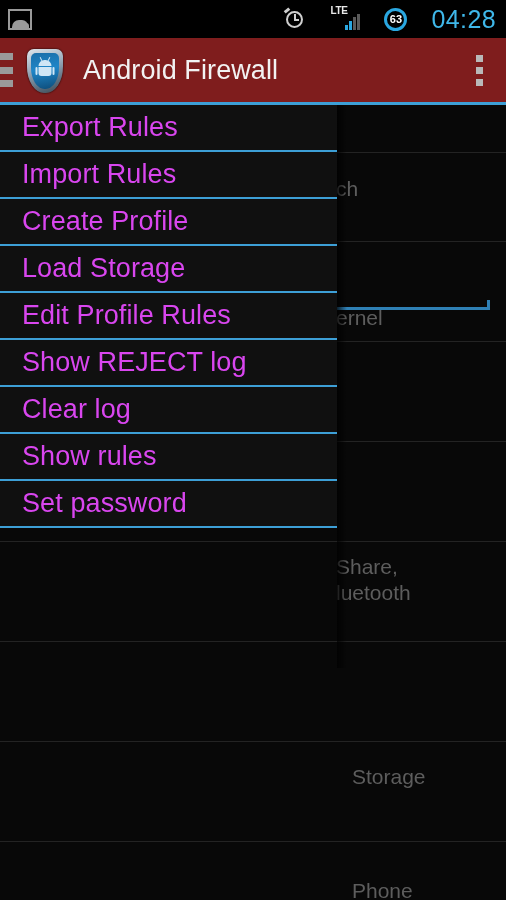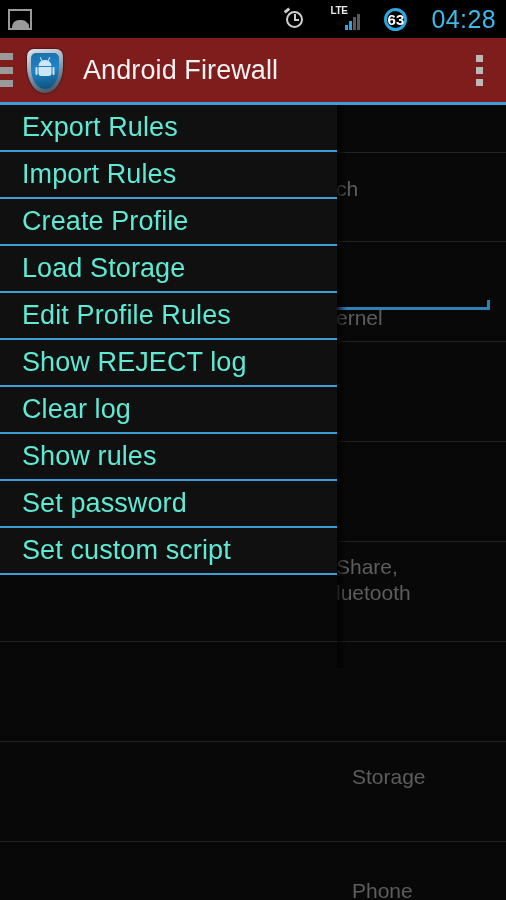--- a/index.html
+++ b/index.html
@@ -71,21 +71,21 @@
   }
   .sig-bars{
     position:absolute; right:0; bottom:1px;
     display:flex; align-items:flex-end; gap:1px; height:16px;
   }
   .sig-bars i{ display:block; width:3px; background:#5a5a5a; }
   .sig-bars i.on{ background:#2aa7e0; }
   .battery-icon{
     width:23px; height:23px; border-radius:50%;
     border:3px solid #2aa7e0;
-    color:#ffffff; font-size:15px; font-weight:bold;
+    color:#ffffff; font-size:11px; font-weight:bold;
     display:flex; align-items:center; justify-content:center;
     background:#000;
   }
   .clock-text{
     color:#3fb8ea; font-size:25px; line-height:25px;
     letter-spacing:.4px;
   }
 
   
   #actionbar{
@@ -186,21 +186,21 @@
   }
   .menu-item{
     position:relative;
     height:47px;
     display:flex; align-items:center;
     padding-left:22px;
     border-bottom:2px solid #3d9fd6;
     background:#101010;
   }
   .menu-item .label{
-    color:#5eead4;
+    color:#d946ef;
     font-size:27px;
     line-height:27px;
     letter-spacing:.1px;
     white-space:nowrap;
   }
   
   #top-rule{
     position:absolute; left:0; top:102px;
     width:506px; height:3px; background:#3d9fd6; z-index:40;
   }
@@ -309,20 +309,17 @@
     </div>
     <div class="menu-item">
       <span class="label">Clear log</span>
     </div>
     <div class="menu-item">
       <span class="label">Show rules</span>
     </div>
     <div class="menu-item">
       <span class="label">Set password</span>
     </div>
-    <div class="menu-item">
-      <span class="label">Set custom script</span>
-    </div>
   </div>
 
   <div id="top-rule"></div>
 
 </div>
 
 </body></html>

